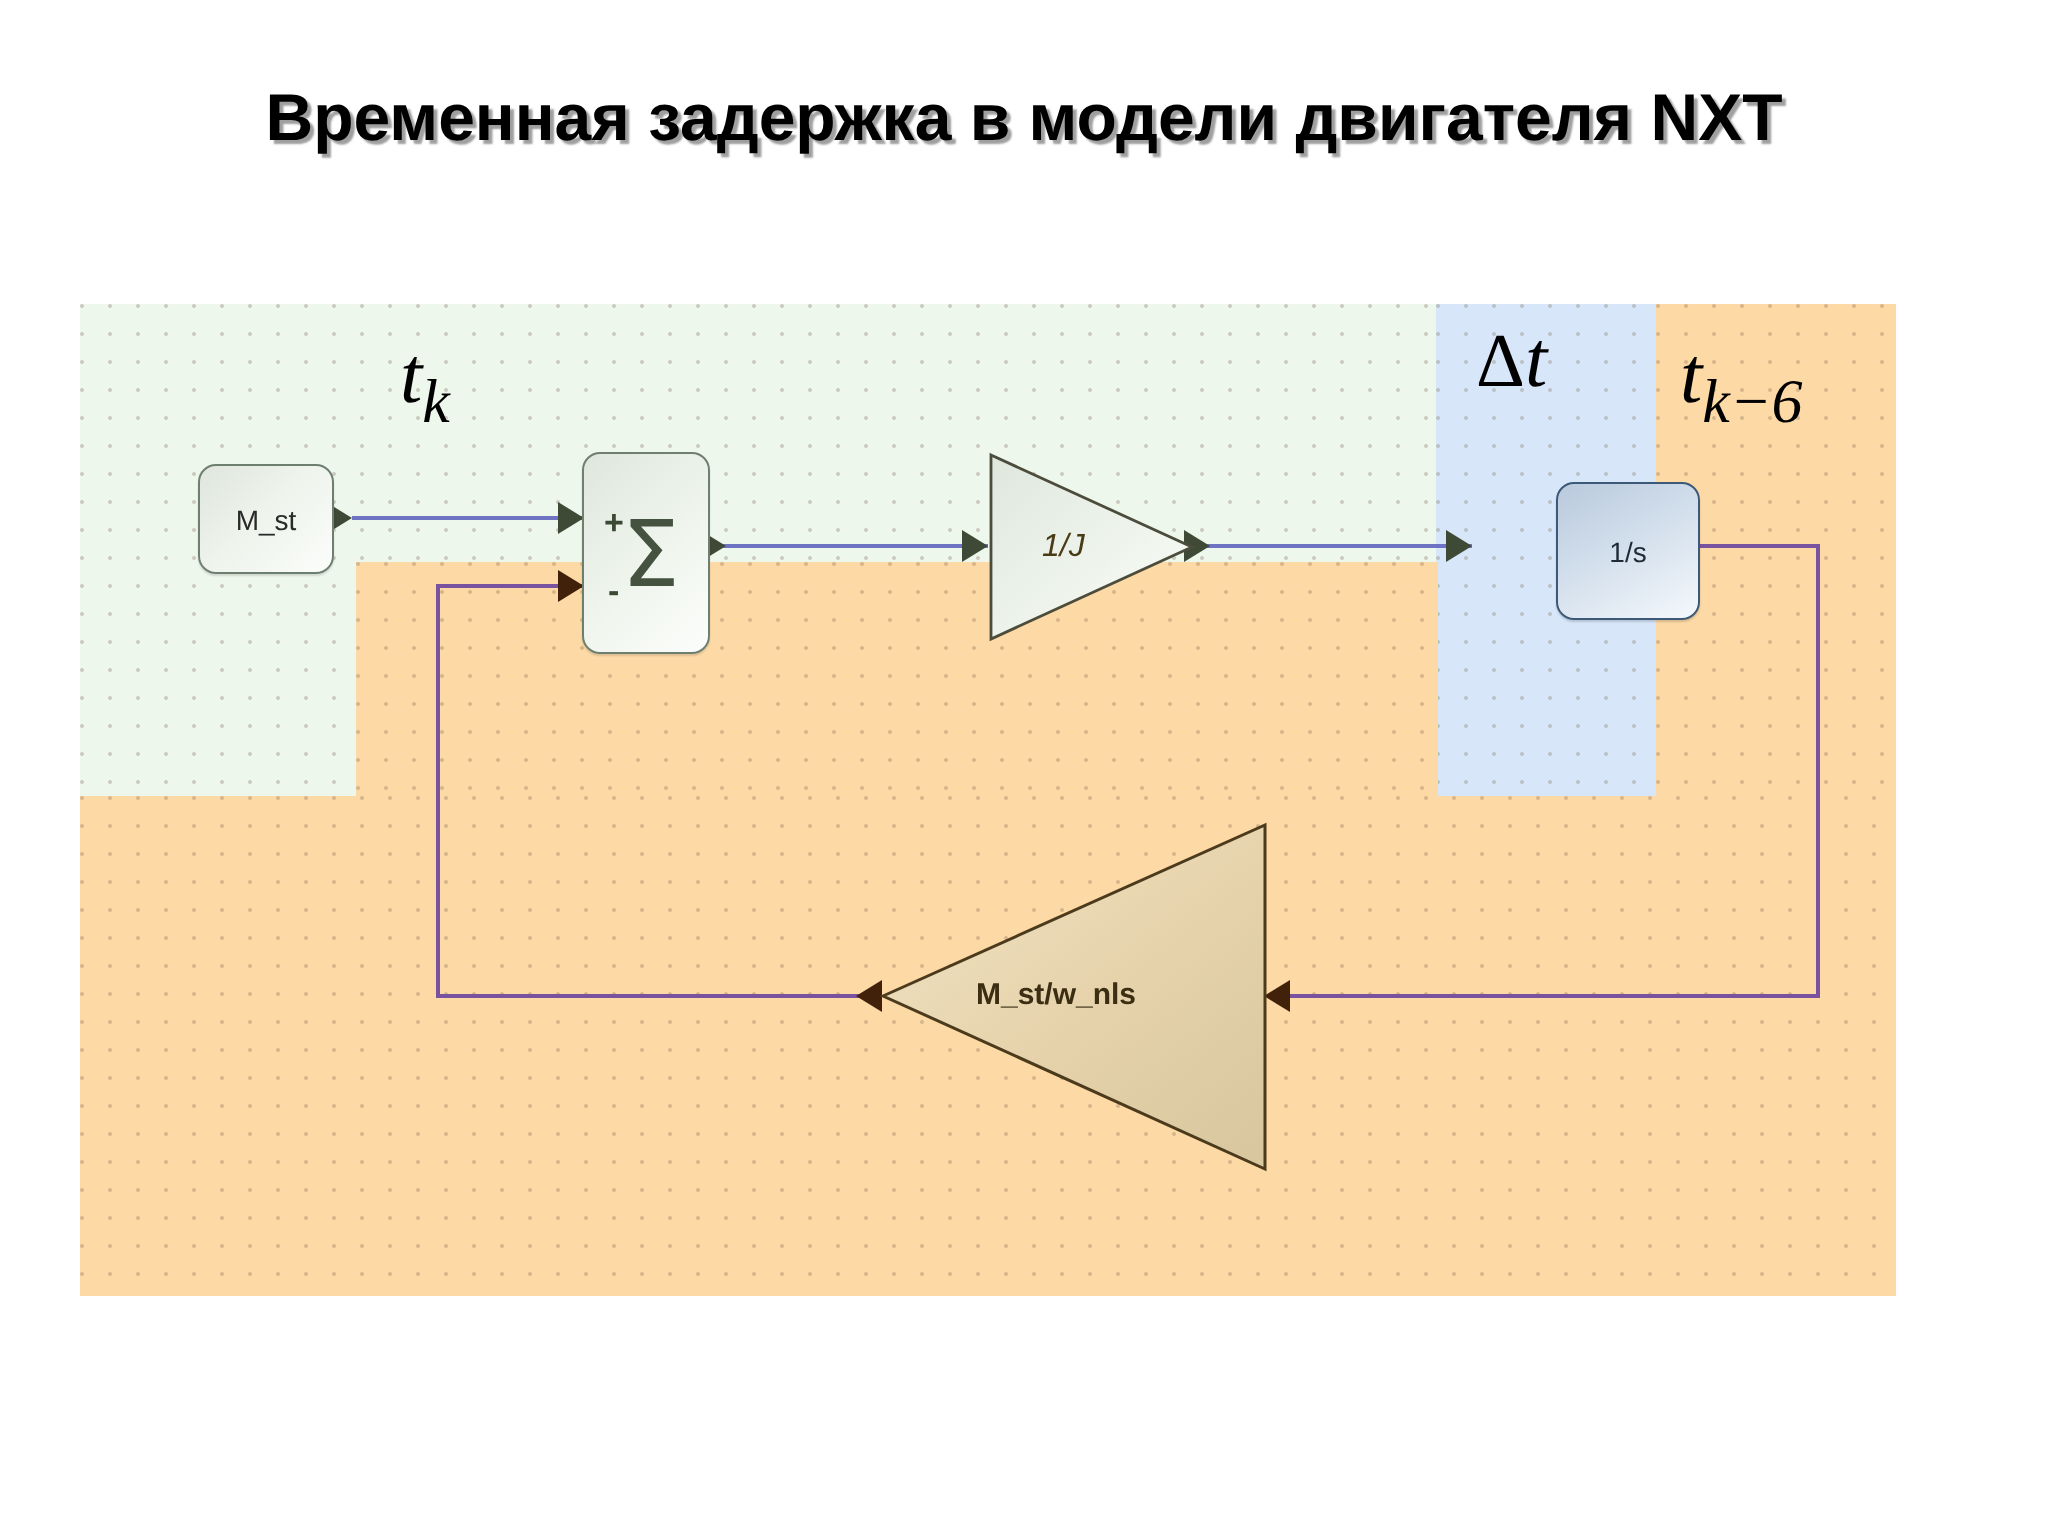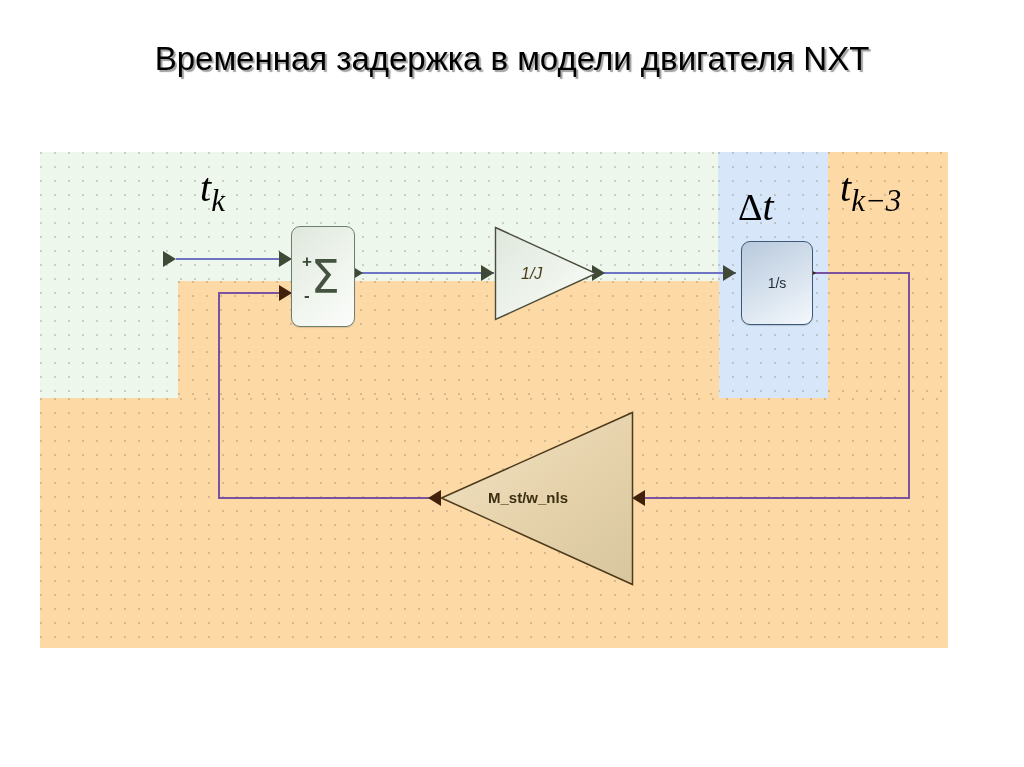--- a/index.html
+++ b/index.html
@@ -24,21 +24,21 @@
   }
 
   
   #title {
     position: absolute;
     left: 0;
     top: 38px;
     width: 1024px;
     text-align: center;
     font-family: "Liberation Sans", sans-serif;
-    font-weight: normal;
+    font-weight: bold;
     font-size: 33px;
     line-height: 42px;
     color: #000000;
     letter-spacing: 0px;
     text-shadow: 2px 2px 1px rgba(80,80,80,0.55);
     white-space: nowrap;
   }
 
   
   #canvas {
@@ -185,26 +185,26 @@
     <div class="region orange" style="left:828px; top:152px; width:120px; height:246px;"></div>
 
     <div class="region orange" style="left:178px; top:281px; width:541px; height:118px;"></div>
 
     <div class="region orange" style="left:40px; top:398px; width:908px; height:250px;"></div>
 
     <div class="mathlabel" style="left:200px; top:168px;text-align:right;">
       <span class="base">t</span><span class="sub">k</span>
     </div>
 
-    <div class="mathlabel delta" style="left:738px; top:187px;">
+    <div class="mathlabel delta" style="left:738px; top:160px;">
       <span class="greek">Δ</span><span class="base">t</span>
     </div>
 
     <div class="mathlabel" style="left:840px; top:168px;">
-      <span class="base">t</span><span class="sub">k−3</span>
+      <span class="base">t</span><span class="sub">k−6</span>
     </div>
 
     <div class="wire h" style="left:176px; top:258px; width:116px;"></div>
     <div class="arrow right" style="left:163px; top:251px;"></div>
     <div class="arrow right" style="left:279px; top:251px;"></div>
 
     <div class="wire h" style="left:356px; top:272px; width:138px;"></div>
     <div class="arrow right" style="left:350px; top:265px;"></div>
     <div class="arrow right" style="left:481px; top:265px;"></div>
 
@@ -217,20 +217,23 @@
     <div class="wire v fb" style="left:908px; top:272px; height:227px;"></div>
     <div class="wire h fb" style="left:645px; top:497px; width:265px;"></div>
     <div class="arrow left" style="left:632px; top:490px;"></div>
 
     <div class="wire h fb" style="left:218px; top:497px; width:220px;"></div>
     <div class="arrow left" style="left:428px; top:490px;"></div>
     <div class="wire v fb" style="left:218px; top:293px; height:206px;"></div>
     <div class="wire h fb" style="left:218px; top:292px; width:74px;"></div>
     <div class="arrow right dark" style="left:279px; top:285px;"></div>
 
+    <div class="block src" style="left:99px; top:232px; width:68px; height:55px;">
+      <span>M_st</span>
+    </div>
 
     <div class="block sum" style="left:291px; top:226px; width:64px; height:101px;">
       <span class="sum-sign" style="left:10px; top:26px;">+</span>
       <span class="sum-sign" style="left:12px; top:60px;">-</span>
       <span class="sigma">Σ</span>
     </div>
 
     <div class="gain g1" style="left:494px; top:226px; width:104px; height:95px;">
       <svg width="104" height="95" viewBox="0 0 104 95">
         <defs>
@@ -238,21 +241,21 @@
             <stop offset="0%" stop-color="#dfe7dd"></stop>
             <stop offset="55%" stop-color="#eef4ec"></stop>
             <stop offset="100%" stop-color="#fbfdfa"></stop>
           </linearGradient>
         </defs>
         <polygon points="1.5,1.5 102,47.5 1.5,93.5" fill="url(#gg1)" stroke="#4c4c3c" stroke-width="1.4"></polygon>
       </svg>
       <span class="lbl" style="left:27px; top:39px;">1/J</span>
     </div>
 
-    <div class="block integ" style="left:741px; top:241px; width:72px; height:84px;">
+    <div class="block integ" style="left:778px; top:241px; width:72px; height:69px;">
       <span>1/s</span>
     </div>
 
     <div class="gain g2" style="left:440px; top:411px; width:194px; height:175px;">
       <svg width="194" height="175" viewBox="0 0 194 175">
         <defs>
           <linearGradient id="gg2" x1="0" y1="0" x2="0.9" y2="1">
             <stop offset="0%" stop-color="#f3e4c6"></stop>
             <stop offset="55%" stop-color="#e6d3ac"></stop>
             <stop offset="100%" stop-color="#d9c79f"></stop>

